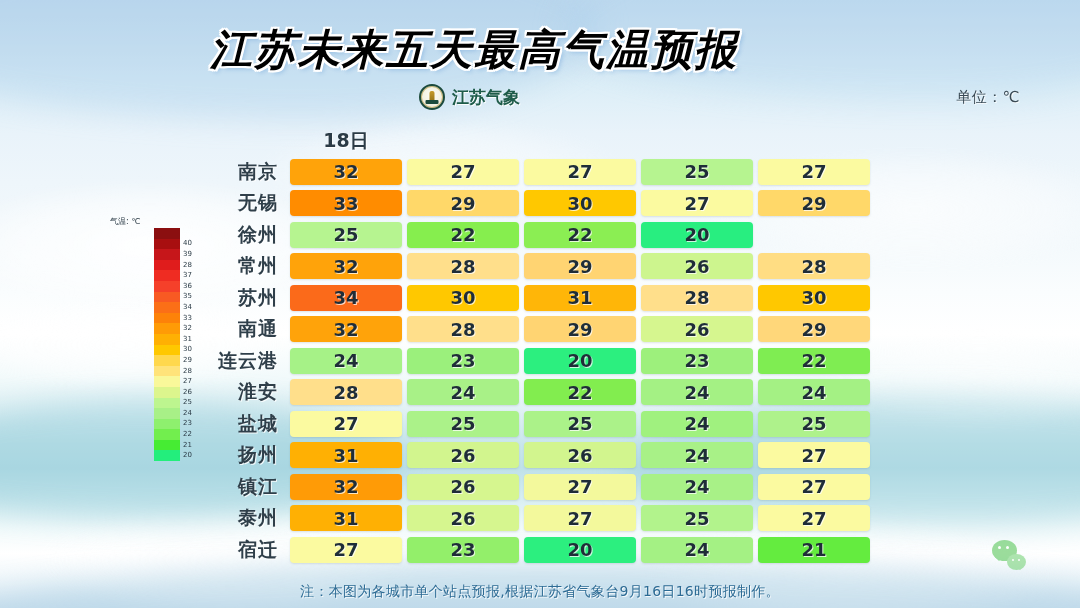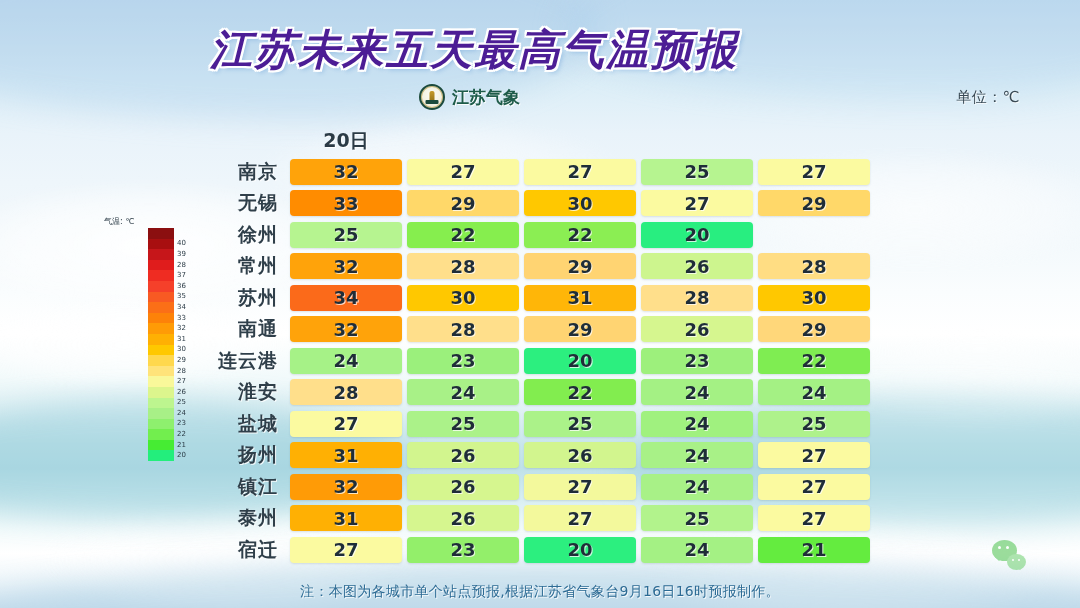--- a/index.html
+++ b/index.html
@@ -29,21 +29,21 @@
     position:absolute; border-radius:50% 50% 42% 58% / 60% 45% 55% 40%;
     filter:blur(14px);
   }
 
   
   .title {
     position:absolute; top:22px; left:0; width:948px;
     text-align:center; z-index:3;
     font-family:Liberation Mono, monospace;
     font-size:42px; font-weight:bold; letter-spacing:2px;
-    color:#4c1d95; font-style:italic;
+    color:#000000; font-style:italic;
     text-shadow:
       2px 0 0 #fff, -2px 0 0 #fff, 0 2px 0 #fff, 0 -2px 0 #fff,
       2px 2px 0 #fff, -2px 2px 0 #fff, 2px -2px 0 #fff, -2px -2px 0 #fff,
       3px 3px 4px rgba(20,100,190,.25);
   }
 
   .logo-row {
     position:absolute; top:84px; left:0; width:939px;
     display:flex; align-items:center; justify-content:center; z-index:3;
   }
@@ -72,21 +72,21 @@
   }
 
   .unit {
     position:absolute; top:88px; right:60px; z-index:3;
     font-size:15px; color:#3a4a55; letter-spacing:.5px;
     font-family:"DejaVu Sans","Liberation Sans",sans-serif;
     text-shadow:1px 1px 0 rgba(255,255,255,.8);
   }
 
   
-  .legend { position:absolute; left:104px; top:216px; z-index:3; width:52px; }
+  .legend { position:absolute; left:110px; top:216px; z-index:3; width:52px; }
   .legend-title {
     font-size:8px; color:#2a3a45; white-space:nowrap;
     font-family:"DejaVu Sans","Liberation Sans",sans-serif;
     margin-bottom:1px; letter-spacing:0;
   }
   .legend-scale { display:flex; flex-direction:column;padding-left:44px; }
   .legend-row { display:flex; align-items:center; height:10.6px; }
   .legend-swatch { width:26px; height:10.6px; flex:none; }
   .legend-label {
     font-size:7px; color:#2b3b46; margin-left:3px; line-height:1;
@@ -274,21 +274,21 @@
       <div class="legend-row">
         <div class="legend-swatch" style="background: rgb(35, 238, 124);"></div>
         <div class="legend-label">20</div>
       </div>
     </div>
 </div>
 
 <div class="table">
   <div class="thead" id="table-head">
     <div class="th-city"></div>
-      <div class="th-day">20日</div>
+      <div class="th-day">18日</div>
     </div>
   <div id="table-body">
       <div class="trow">
         <div class="td-city">南京</div>
         <div class="cell" style="background: rgb(255, 163, 10);">32</div>
         <div class="cell" style="background: rgb(251, 250, 160);">27</div>
         <div class="cell" style="background: rgb(251, 250, 160);">27</div>
         <div class="cell" style="background: rgb(182, 244, 144);">25</div>
         <div class="cell" style="background: rgb(251, 250, 160);">27</div>
       </div>

